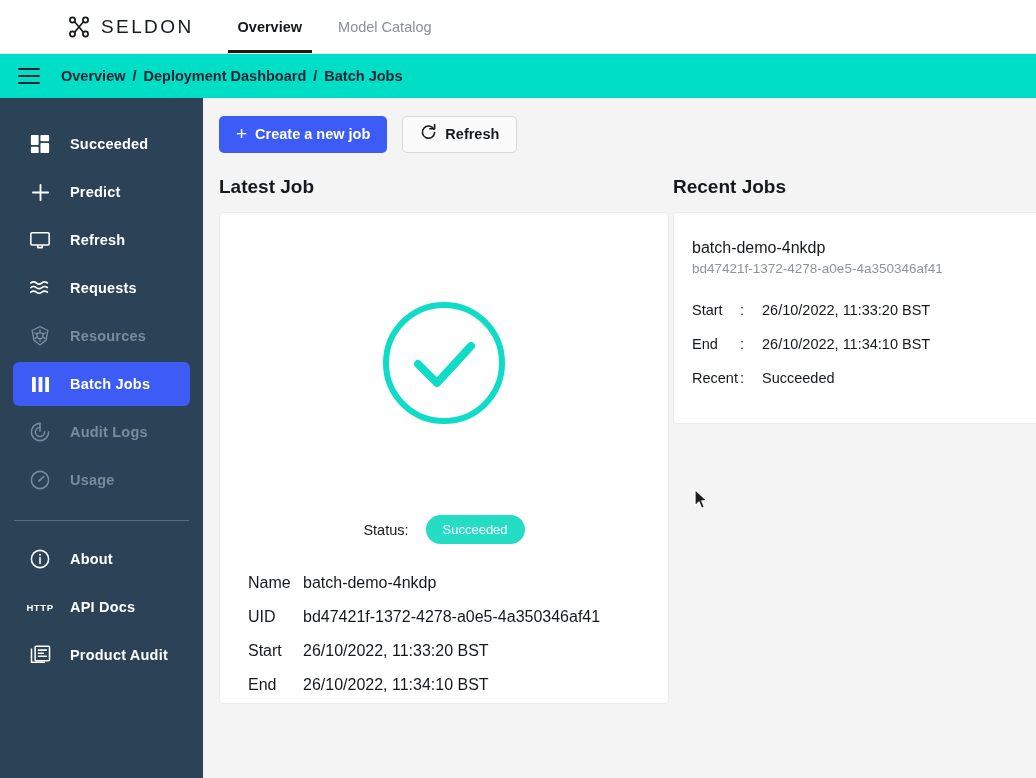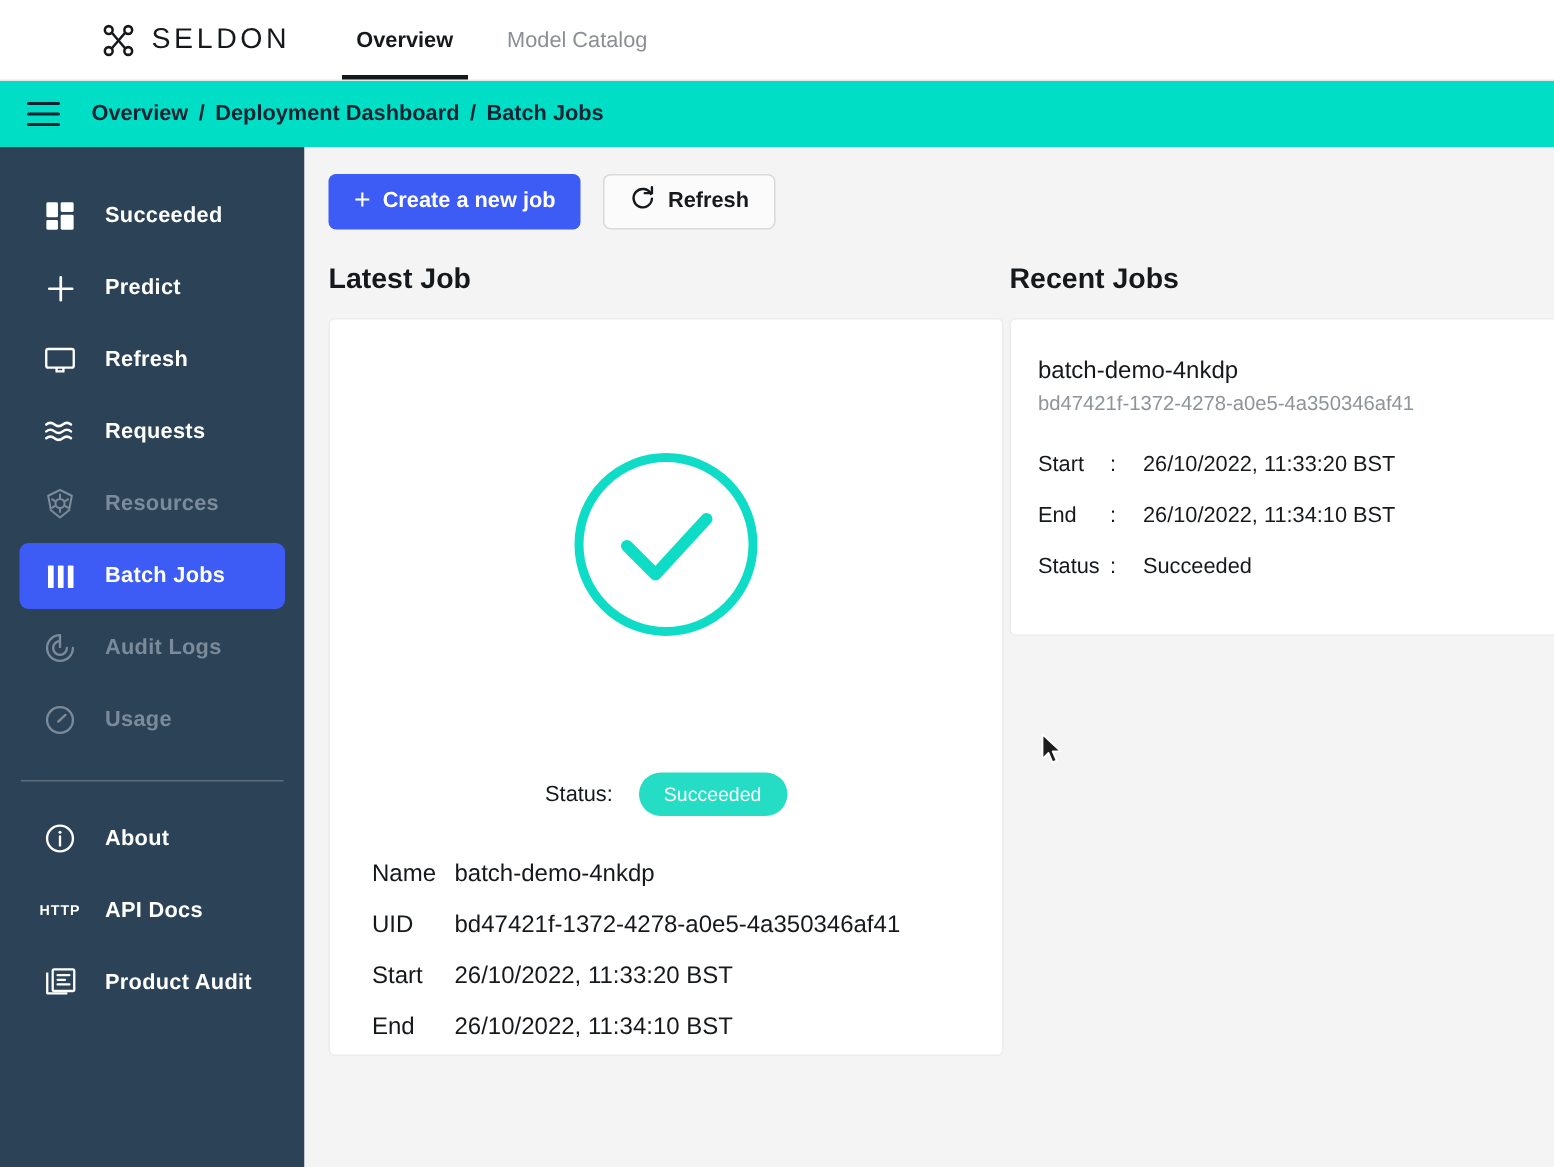--- a/index.html
+++ b/index.html
@@ -380,21 +380,21 @@
             <span class="rj-key">Start</span>
             <span class="rj-colon">:</span>
             <span class="rj-val">26/10/2022, 11:33:20 BST</span>
           </div>
           <div class="rj-row">
             <span class="rj-key">End</span>
             <span class="rj-colon">:</span>
             <span class="rj-val">26/10/2022, 11:34:10 BST</span>
           </div>
           <div class="rj-row">
-            <span class="rj-key">Status</span>
+            <span class="rj-key">Recent</span>
             <span class="rj-colon">:</span>
             <span class="rj-val">Succeeded</span>
           </div>
         </div>
       </div>
 
     </div>
   </div>
 
   <span class="cursor">

